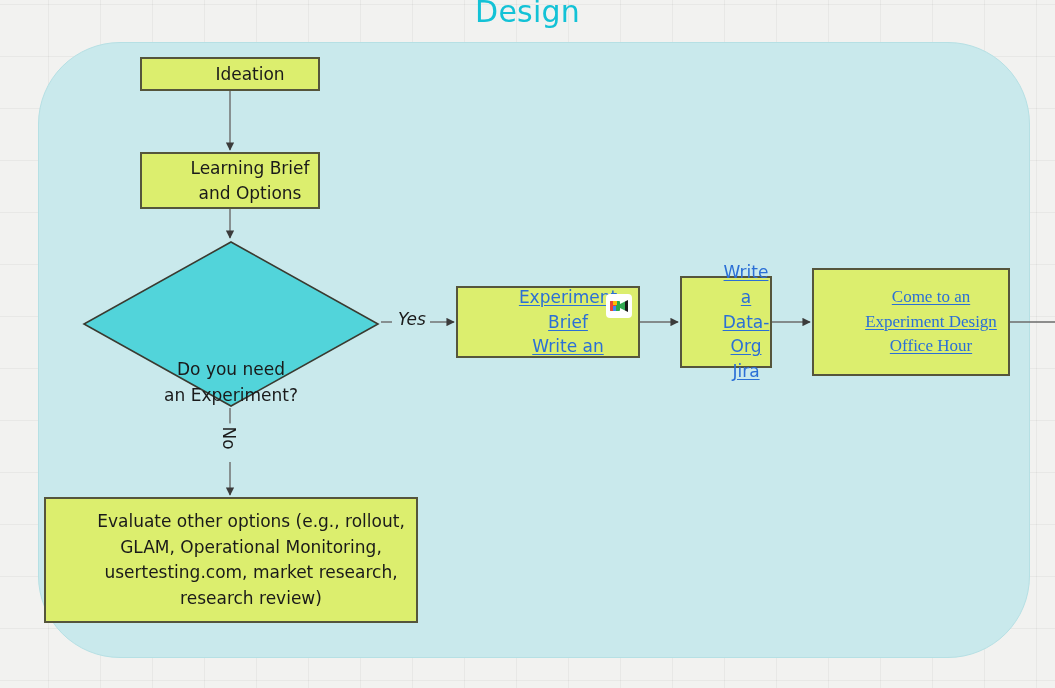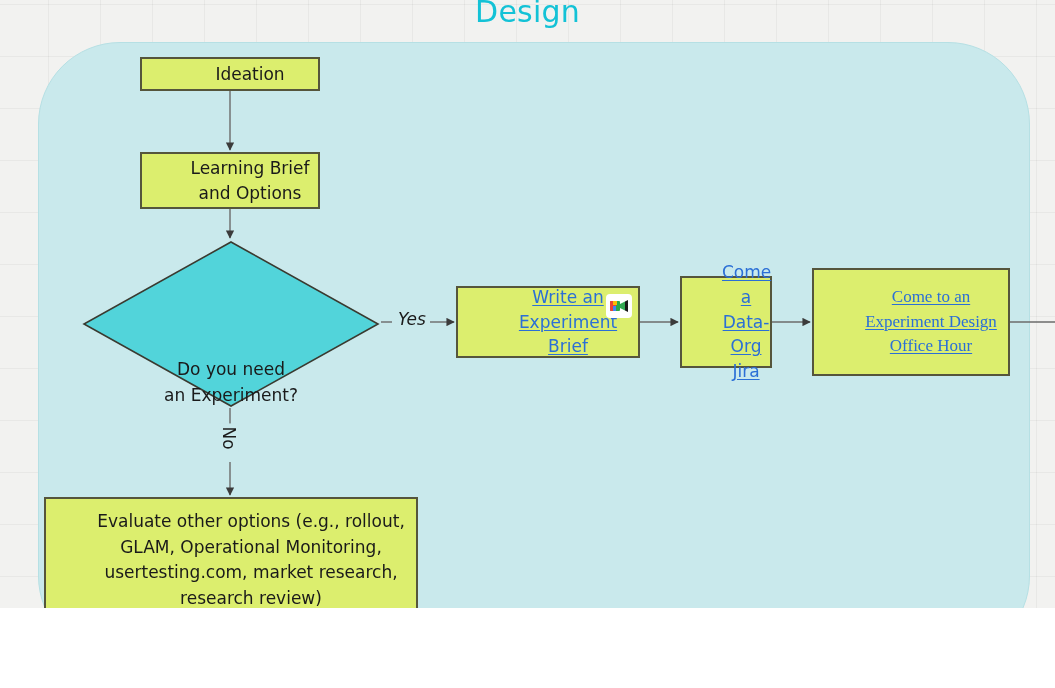--- a/index.html
+++ b/index.html
@@ -3,21 +3,21 @@
 <meta charset="utf-8">
 <style>
   html, body {
     margin: 0;
     padding: 0;
     background: #ffffff;
   }
   #canvas {
     position: relative;
     width: 1055px;
-    height: 608px;
+    height: 688px;
     overflow: hidden;
     background-color: #f2f2f0;
     background-image:
       linear-gradient(to right, rgba(0,0,0,0.045) 1px, transparent 1px),
       linear-gradient(to bottom, rgba(0,0,0,0.045) 1px, transparent 1px);
     background-size: 52px 52px;
     background-position: -4px 4px;
     font-family: "Liberation Sans", sans-serif;
   }
 
@@ -195,38 +195,38 @@
     <div class="dtext">
       <div>
         <span class="link-line">Do you need</span>
         <span class="link-line">an Experiment?</span>
       </div>
     </div>
   </div>
 
   <div class="node" id="n-brief">
     <div class="inner">
+      <span class="link link-line">Experiment Brief</span>
       <span class="link link-line">Write an </span>
-      <span class="link link-line">Experiment Brief</span>
     </div>
     <div id="brief-icon">
       <svg width="18" height="14" viewBox="0 0 18 14">
         <path d="M1 2 h8 a1 1 0 0 1 1 1 v8 a1 1 0 0 1 -1 1 h-8 a1 1 0 0 1 -1 -1 v-8 a1 1 0 0 1 1 -1 z" fill="#2aa84a"></path>
         <path d="M1 2 h5 v10 h-5 a1 1 0 0 1 -1 -1 v-8 a1 1 0 0 1 1 -1 z" fill="#ea4335"></path>
         <path d="M3 2 h4 v4 h-4 z" fill="#fbbc04"></path>
         <path d="M3 7 h3 v5 h-3 z" fill="#4285f4"></path>
         <path d="M10 5 l5 -2.6 v9.2 l-5 -2.6 z" fill="#34a853"></path>
         <path d="M15 2.4 l3 -1.4 v12 l-3 -1.4 z" fill="#1a1a1a"></path>
       </svg>
     </div>
   </div>
 
   <div class="node" id="n-jira">
     <div class="inner">
-      <span class="link link-line">Come a </span>
+      <span class="link link-line">Write a </span>
       <span class="link link-line">Data-</span>
       <span class="link link-line">Org Jira</span>
     </div>
   </div>
 
   <div class="node" id="n-office">
     <div class="inner">
       <span class="link link-line">Come to an </span>
       <span class="link link-line">Experiment Design </span>
       <span class="link link-line">Office Hour</span>

